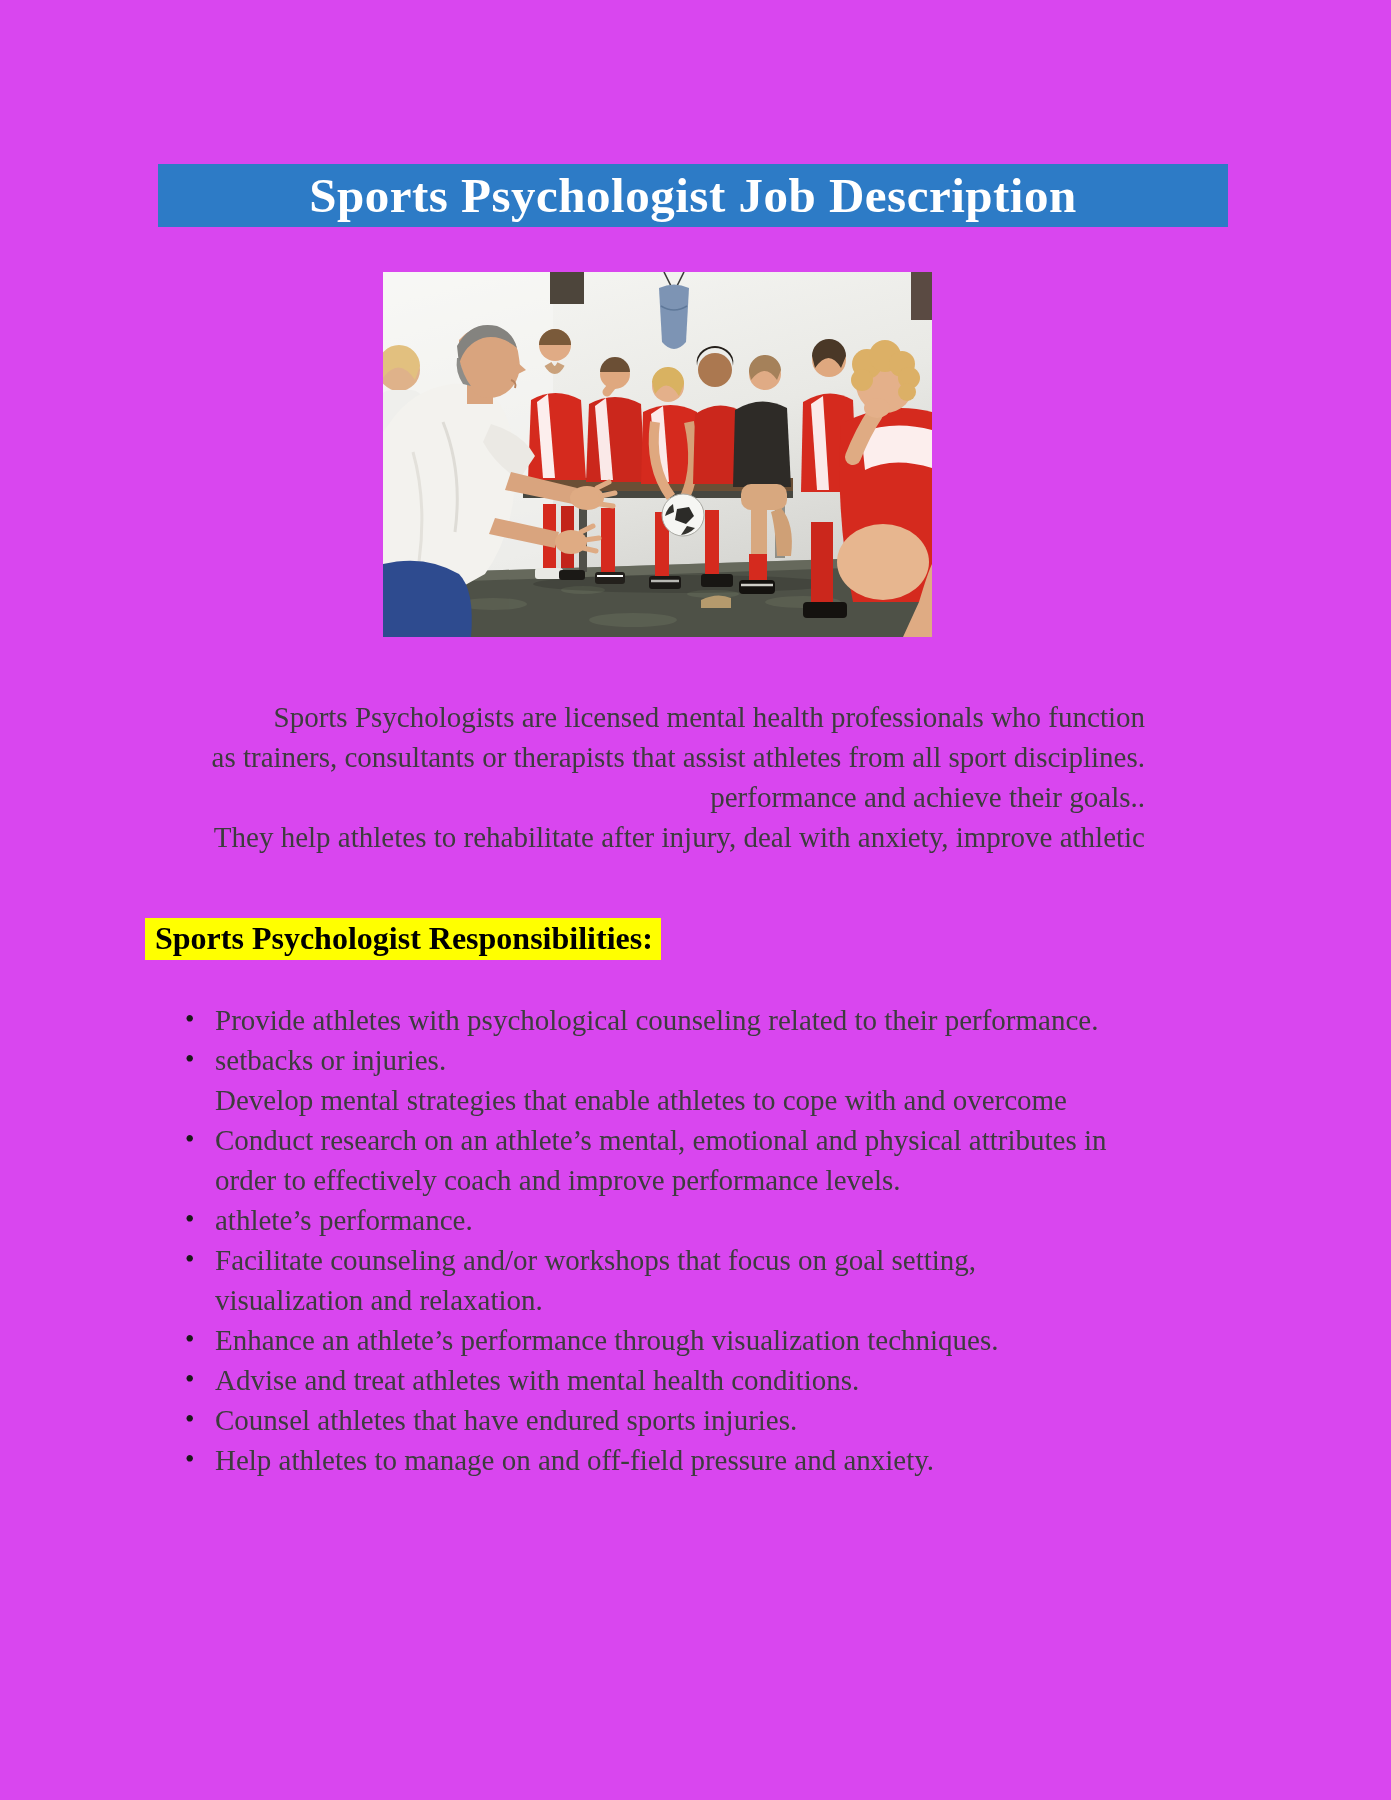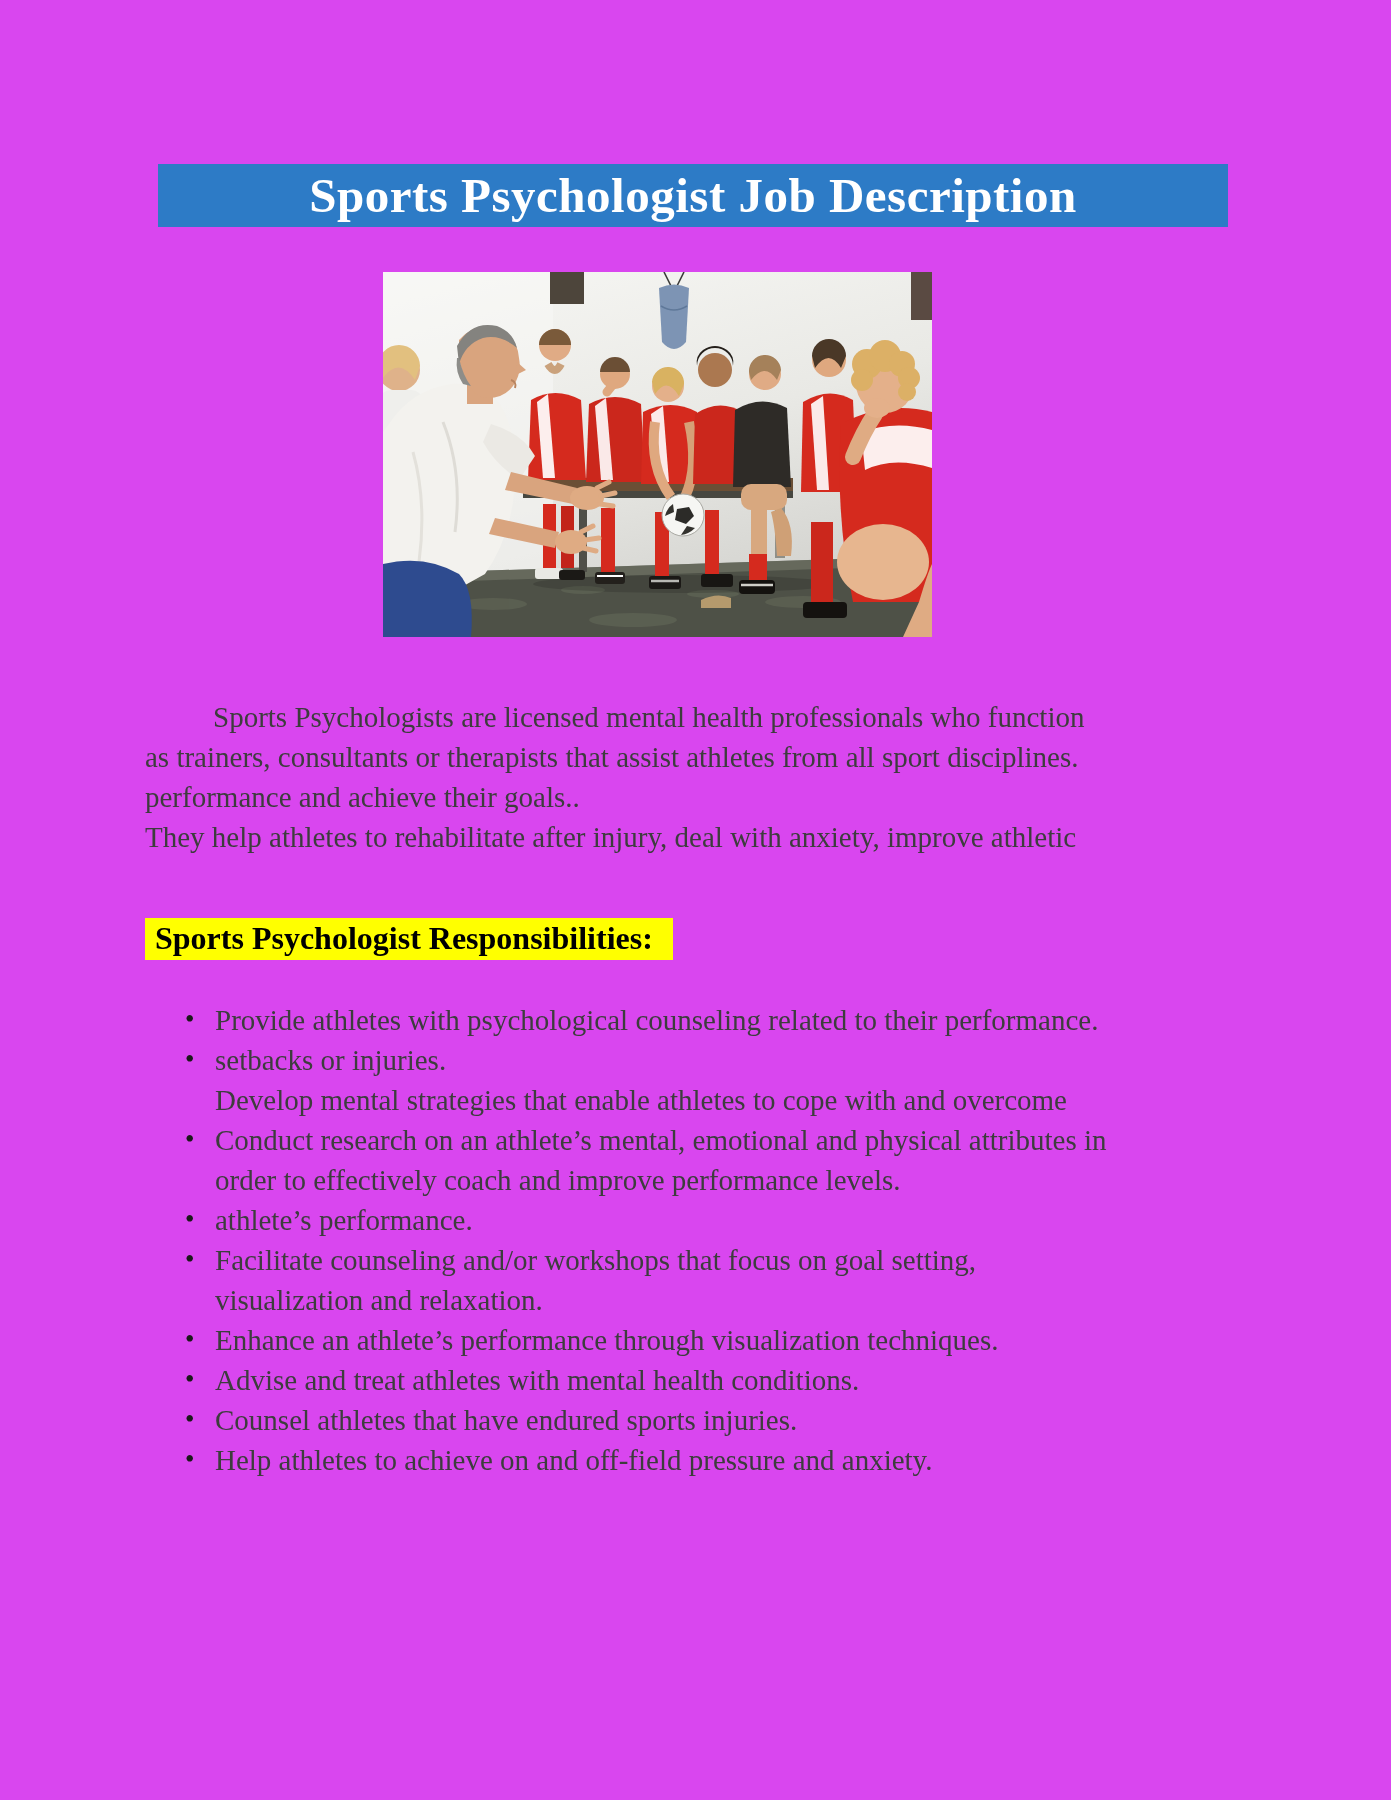--- a/index.html
+++ b/index.html
@@ -39,36 +39,37 @@
   }
   .photo svg { display: block; width: 100%; height: 100%; }
   .intro {
     position: absolute;
     left: 145px;
     top: 697px;
     width: 1000px;
     font-size: 29px;
     line-height: 40px;
     color: #3d3d3d;
+    text-align: right;
   }
   .intro .line { white-space: nowrap; }
   .intro .line.first { padding-left: 68px; }
   .resp-heading {
     position: absolute;
     left: 145px;
     top: 915px;
     font-size: 32px;
     line-height: 46px;
     font-weight: bold;
     color: #000000;
     margin: 0;
   }
   .resp-heading .hl {
     background: #ffff00;
-    padding: 2px 20px 4px 10px;
+    padding: 2px 8px 4px 10px;
   }
   .resp-list {
     position: absolute;
     left: 145px;
     top: 1000px;
     width: 990px;
     margin: 0;
     padding: 0;
     list-style: none;
     font-size: 29px;
@@ -319,18 +320,18 @@
     <li>
       <span class="bullet">•</span>
       <div class="l">Advise and treat athletes with mental health conditions.</div>
     </li>
     <li>
       <span class="bullet">•</span>
       <div class="l">Counsel athletes that have endured sports injuries.</div>
     </li>
     <li>
       <span class="bullet">•</span>
-      <div class="l">Help athletes to achieve on and off-field pressure and anxiety.</div>
+      <div class="l">Help athletes to manage on and off-field pressure and anxiety.</div>
     </li>
   </ul>
 
 
 </div>
 
 </body></html>

